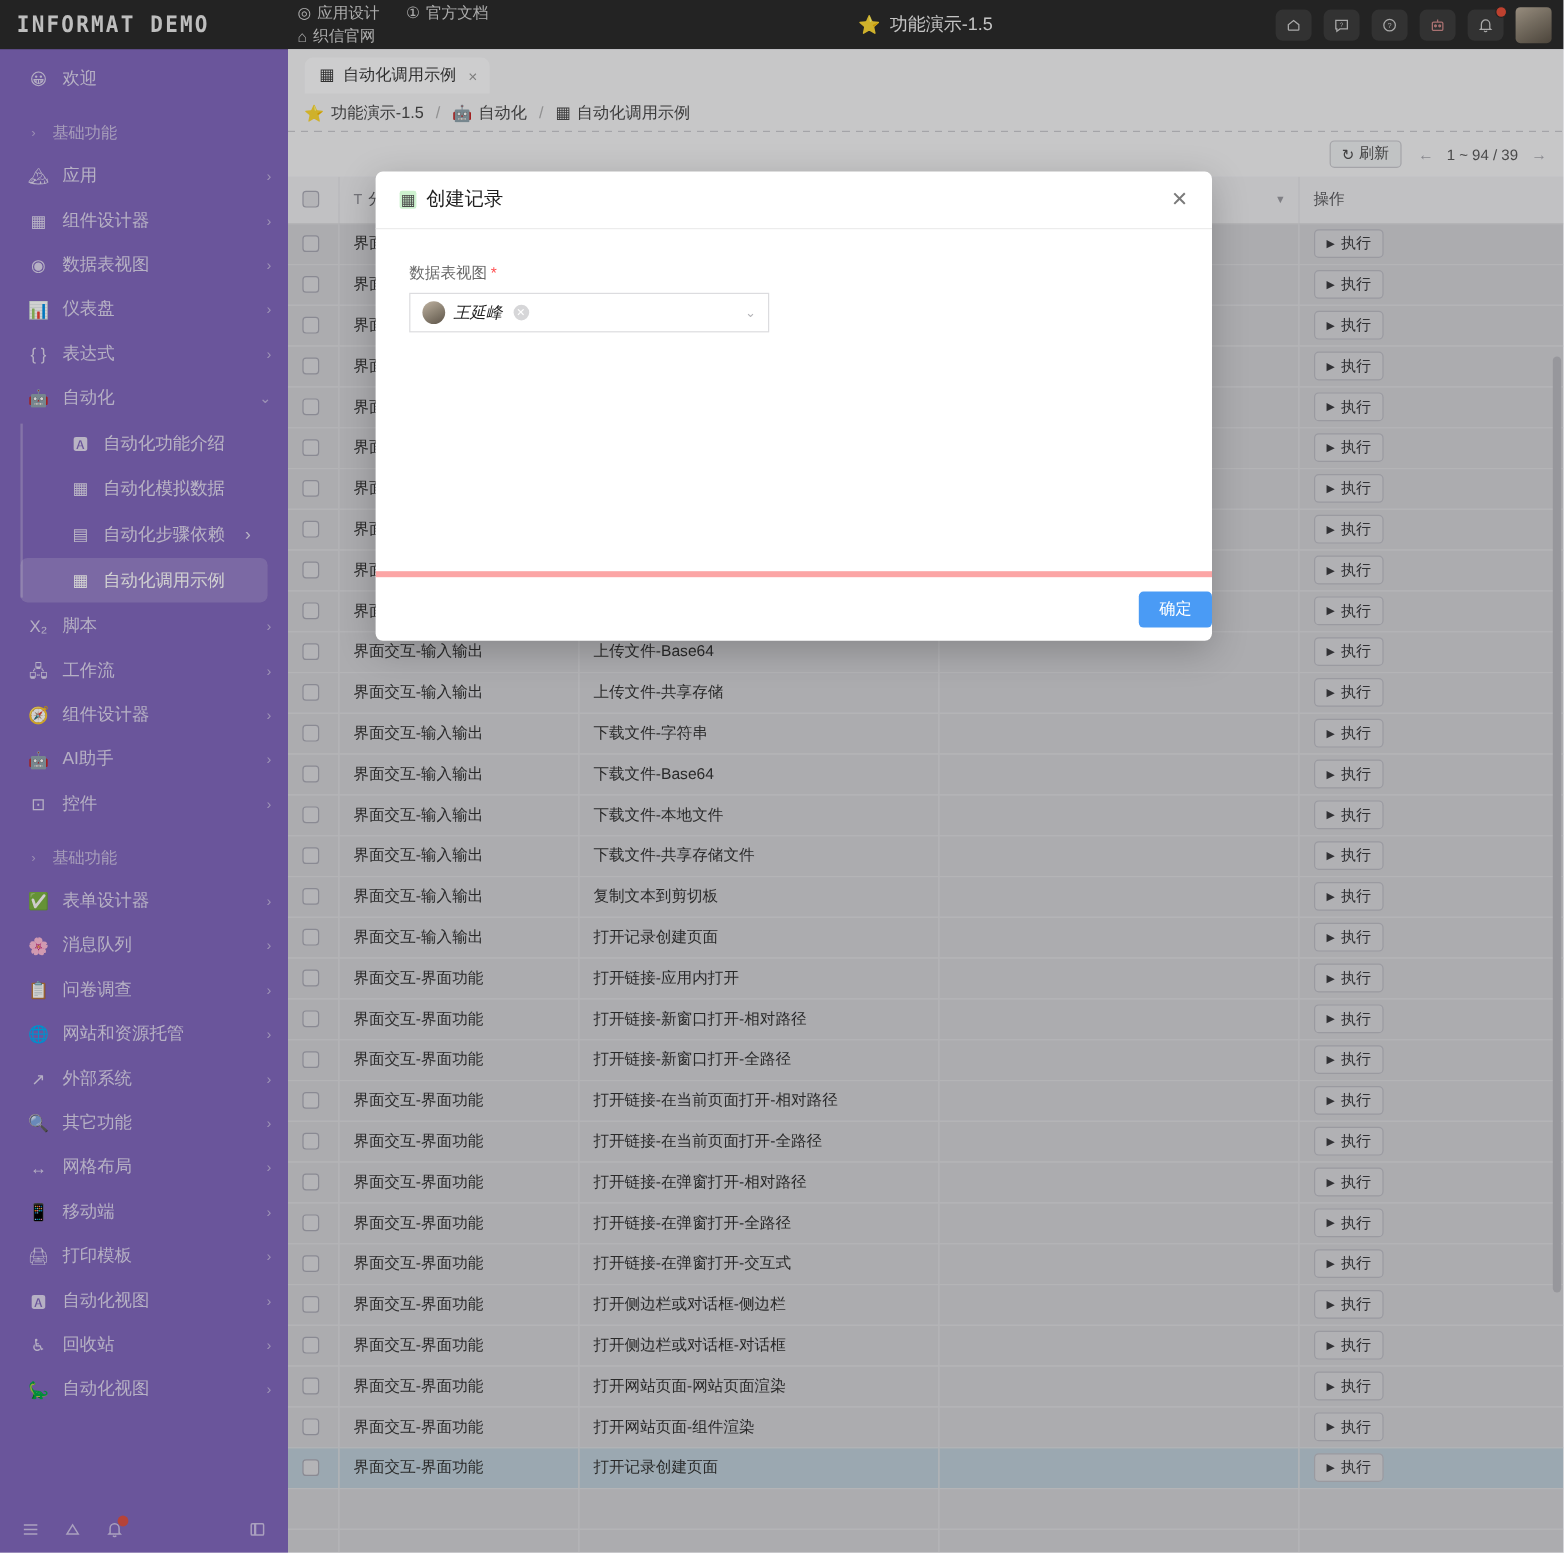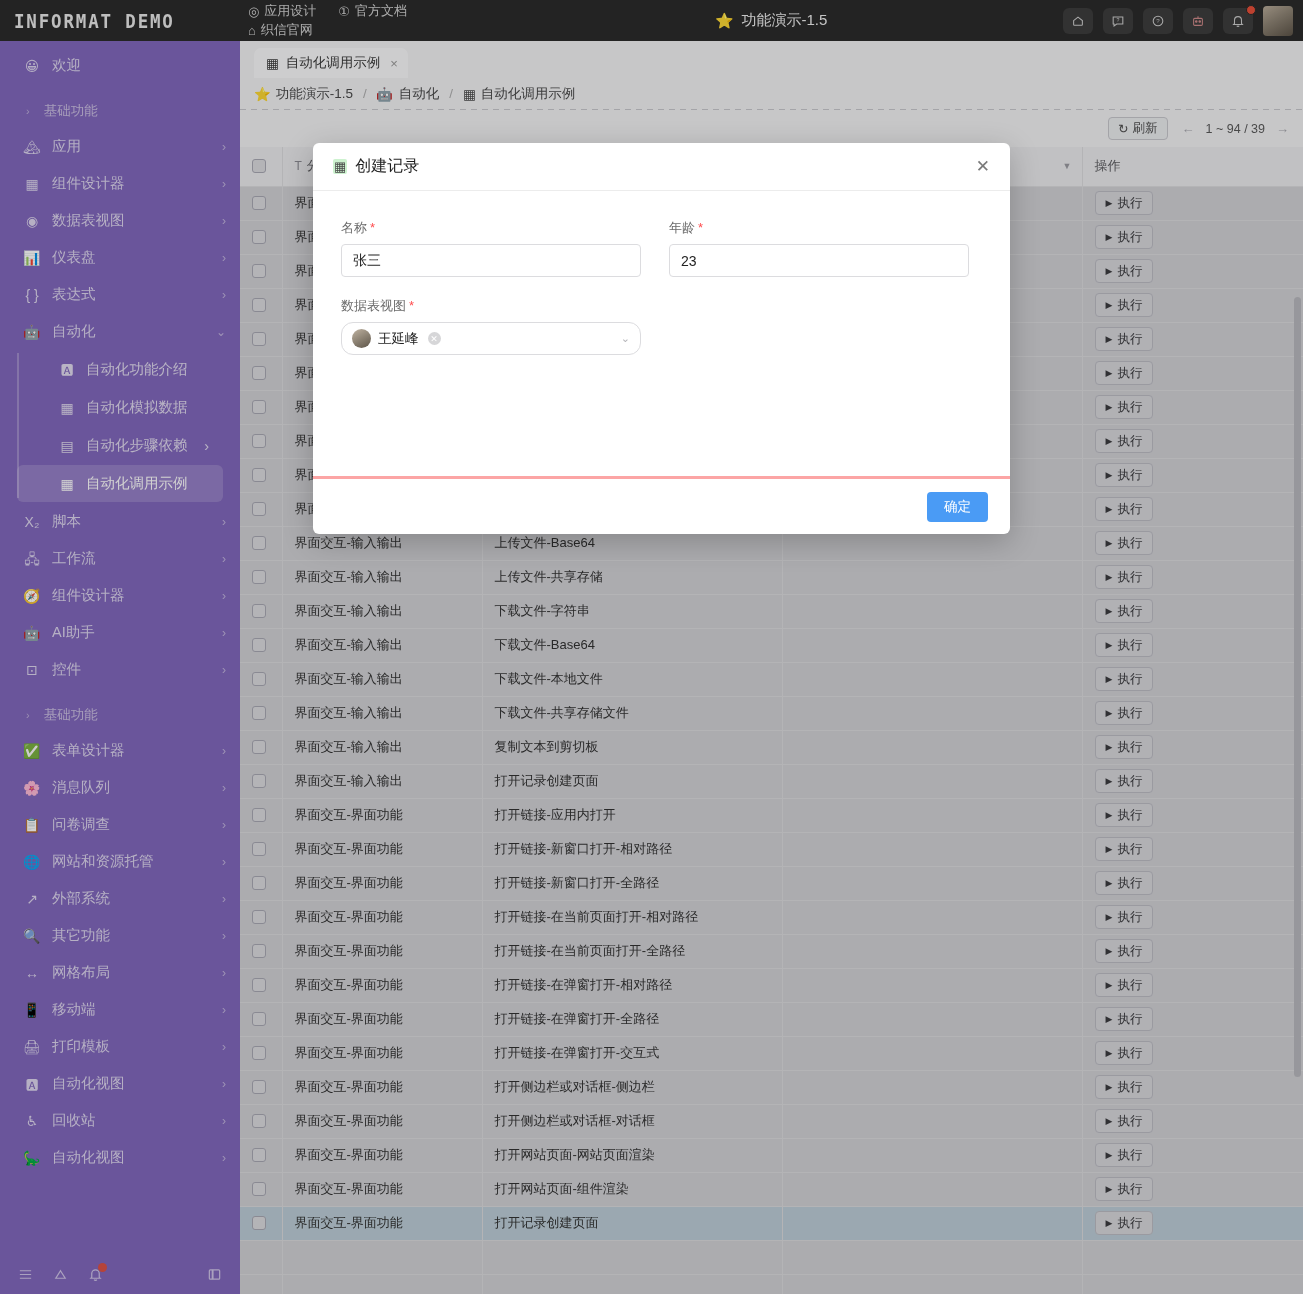--- a/index.html
+++ b/index.html
@@ -209,37 +209,37 @@
   .form-row { display: flex; gap: 28px; }
   .field { width: 300px; margin-bottom: 20px; }
   .field-label { font-size: 13px; color: #6a6a6a; margin-bottom: 7px; }
   .req { color: #ff4d4f; margin-left: 3px; }
   .field-input {
     width: 100%; height: 33px; border: 1px solid #dcdcdf; border-radius: 4px;
     padding: 0 11px; font-size: 14px; color: #232323; background: #fff;
     font-family: inherit; outline: none;
   }
   .select-box {
-    width: 100%; height: 33px; border: 1px solid #dcdcdf; border-radius: 12px;
-    display: flex; align-items: center; padding: 0 10px; cursor: pointer; background: #fff;
+    width: 100%; height: 33px; border: 1px solid #dcdcdf; border-radius: 0;
+    display: flex; align-items: center; padding: 0 10px; cursor: pointer; background: #fff; font-style: italic;
   }
   .tag-person { display: flex; align-items: center; gap: 7px; font-size: 13.5px; color: #222; }
   .tag-avatar {
     width: 19px; height: 19px; border-radius: 50%;
     background: linear-gradient(150deg,#c0b3a2 0%,#8d8374 50%,#5d5448 100%);
   }
   .tag-x {
     width: 13px; height: 13px; border-radius: 50%; background: #d6d6d8;
     color: #fff; font-size: 9px; display: flex; align-items: center;
     justify-content: center; margin-left: 2px;
   }
   .sel-caret { margin-left: auto; color: #b4b4b8; font-size: 11px; }
   .modal-foot {
-    height: 58px; border-top: 3px solid #fca5a5;
-    display: flex; align-items: center; justify-content: flex-end; padding-right: 22px;
+    height: 58px; border-top: 5px solid #fca5a5;
+    display: flex; align-items: center; justify-content: flex-end; 
   }
   .primary-btn {
     height: 30px; padding: 0 17px; border: none; border-radius: 4px;
     background: #4a9bf5; color: #fff; font-size: 13.5px; cursor: pointer;
     font-family: inherit;
   }
 </style>
 </head>
 <body>
 
@@ -975,34 +975,20 @@
   <section id="modal">
     <div class="modal-head">
       <div class="modal-title">
         <span class="title-ic">▦</span>
         <span>创建记录</span>
       </div>
       <span class="modal-close">✕</span>
     </div>
 
     <div class="modal-body">
-      <div class="form-row">
-        <div class="field">
-          <div class="field-label">
-            <span>名称</span><span class="req">*</span>
-          </div>
-          <input class="field-input" type="text" value="张三" style="">
-        </div>
-        <div class="field">
-          <div class="field-label">
-            <span>年龄</span><span class="req">*</span>
-          </div>
-          <input class="field-input" type="text" value="23" style="">
-        </div>
-      </div>
 
       <div class="form-row">
         <div class="field">
           <div class="field-label">
             <span>数据表视图</span><span class="req">*</span>
           </div>
           <div class="select-box">
             <span class="tag-person">
               <span class="tag-avatar"></span>
               <span>王延峰</span>

